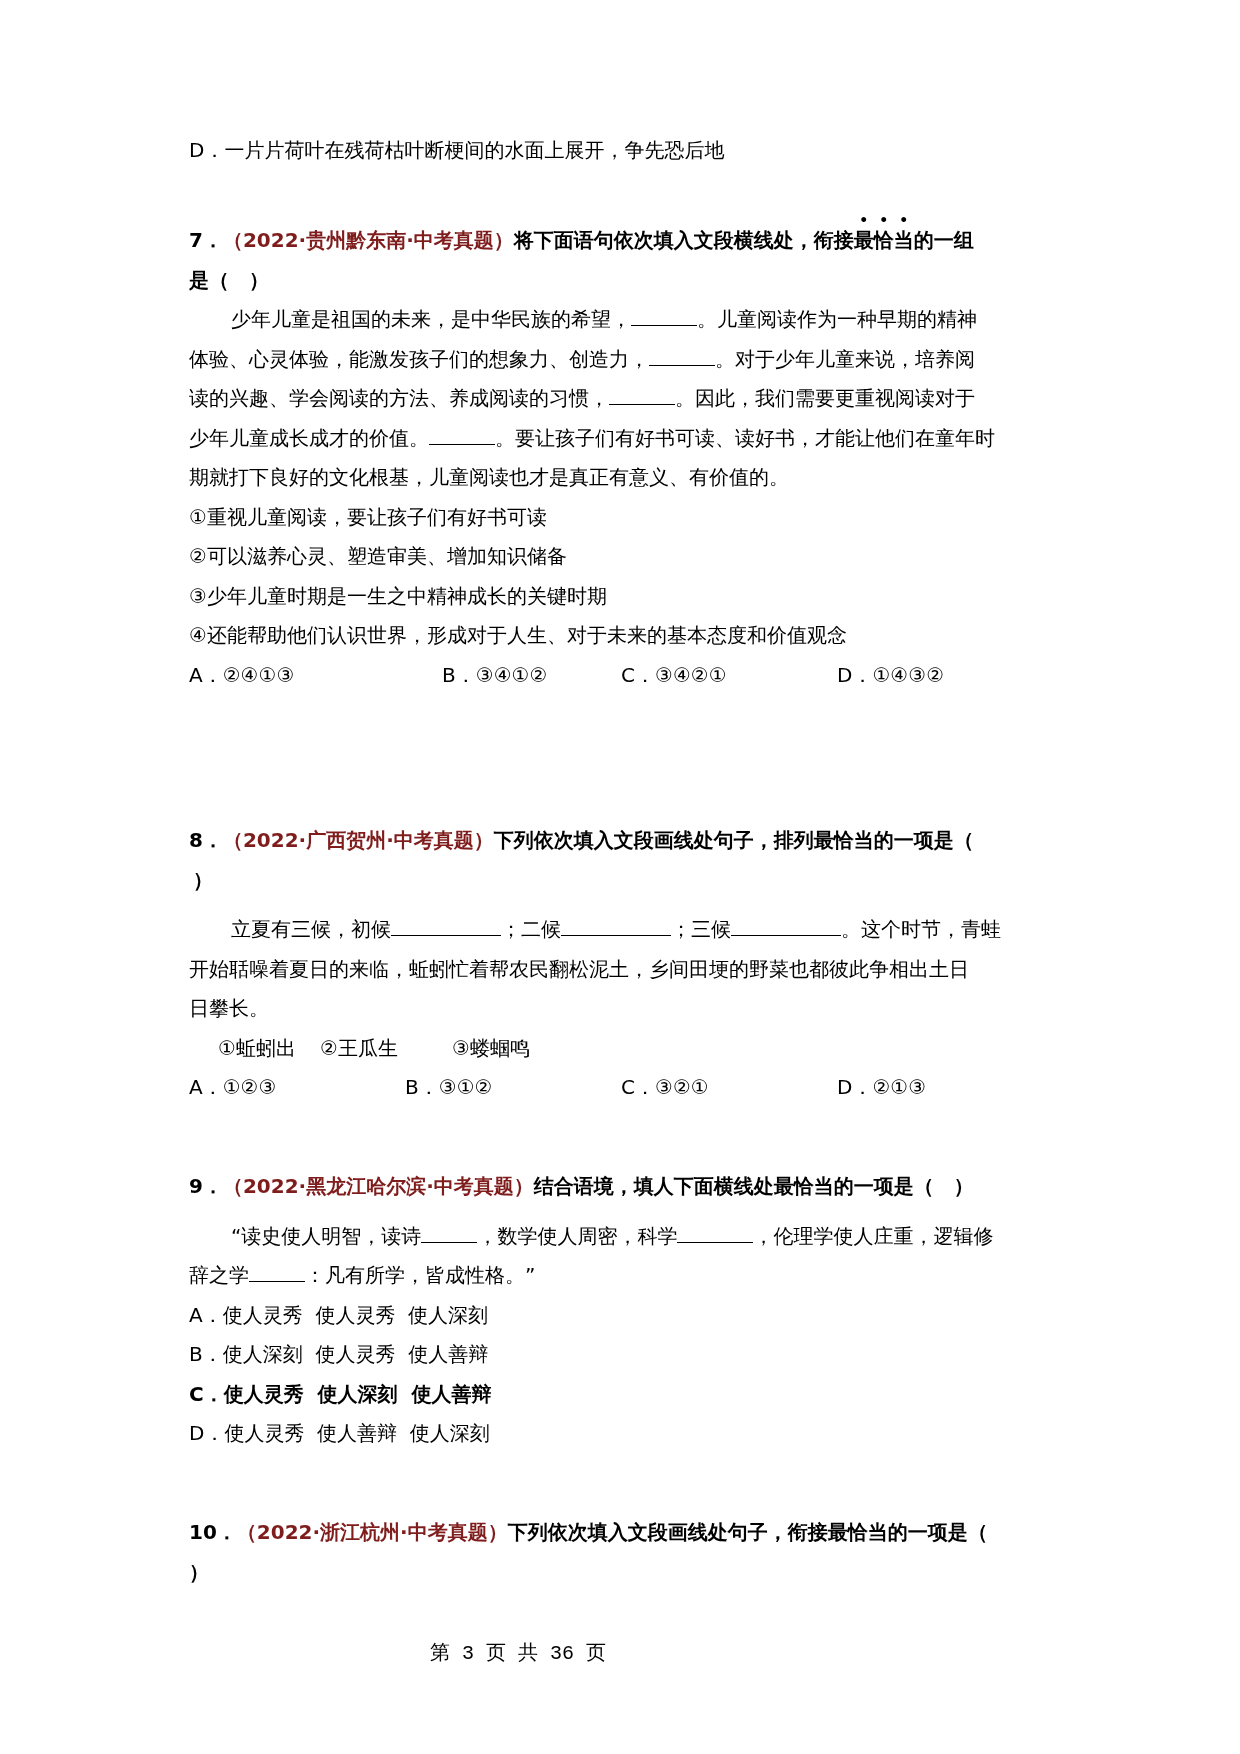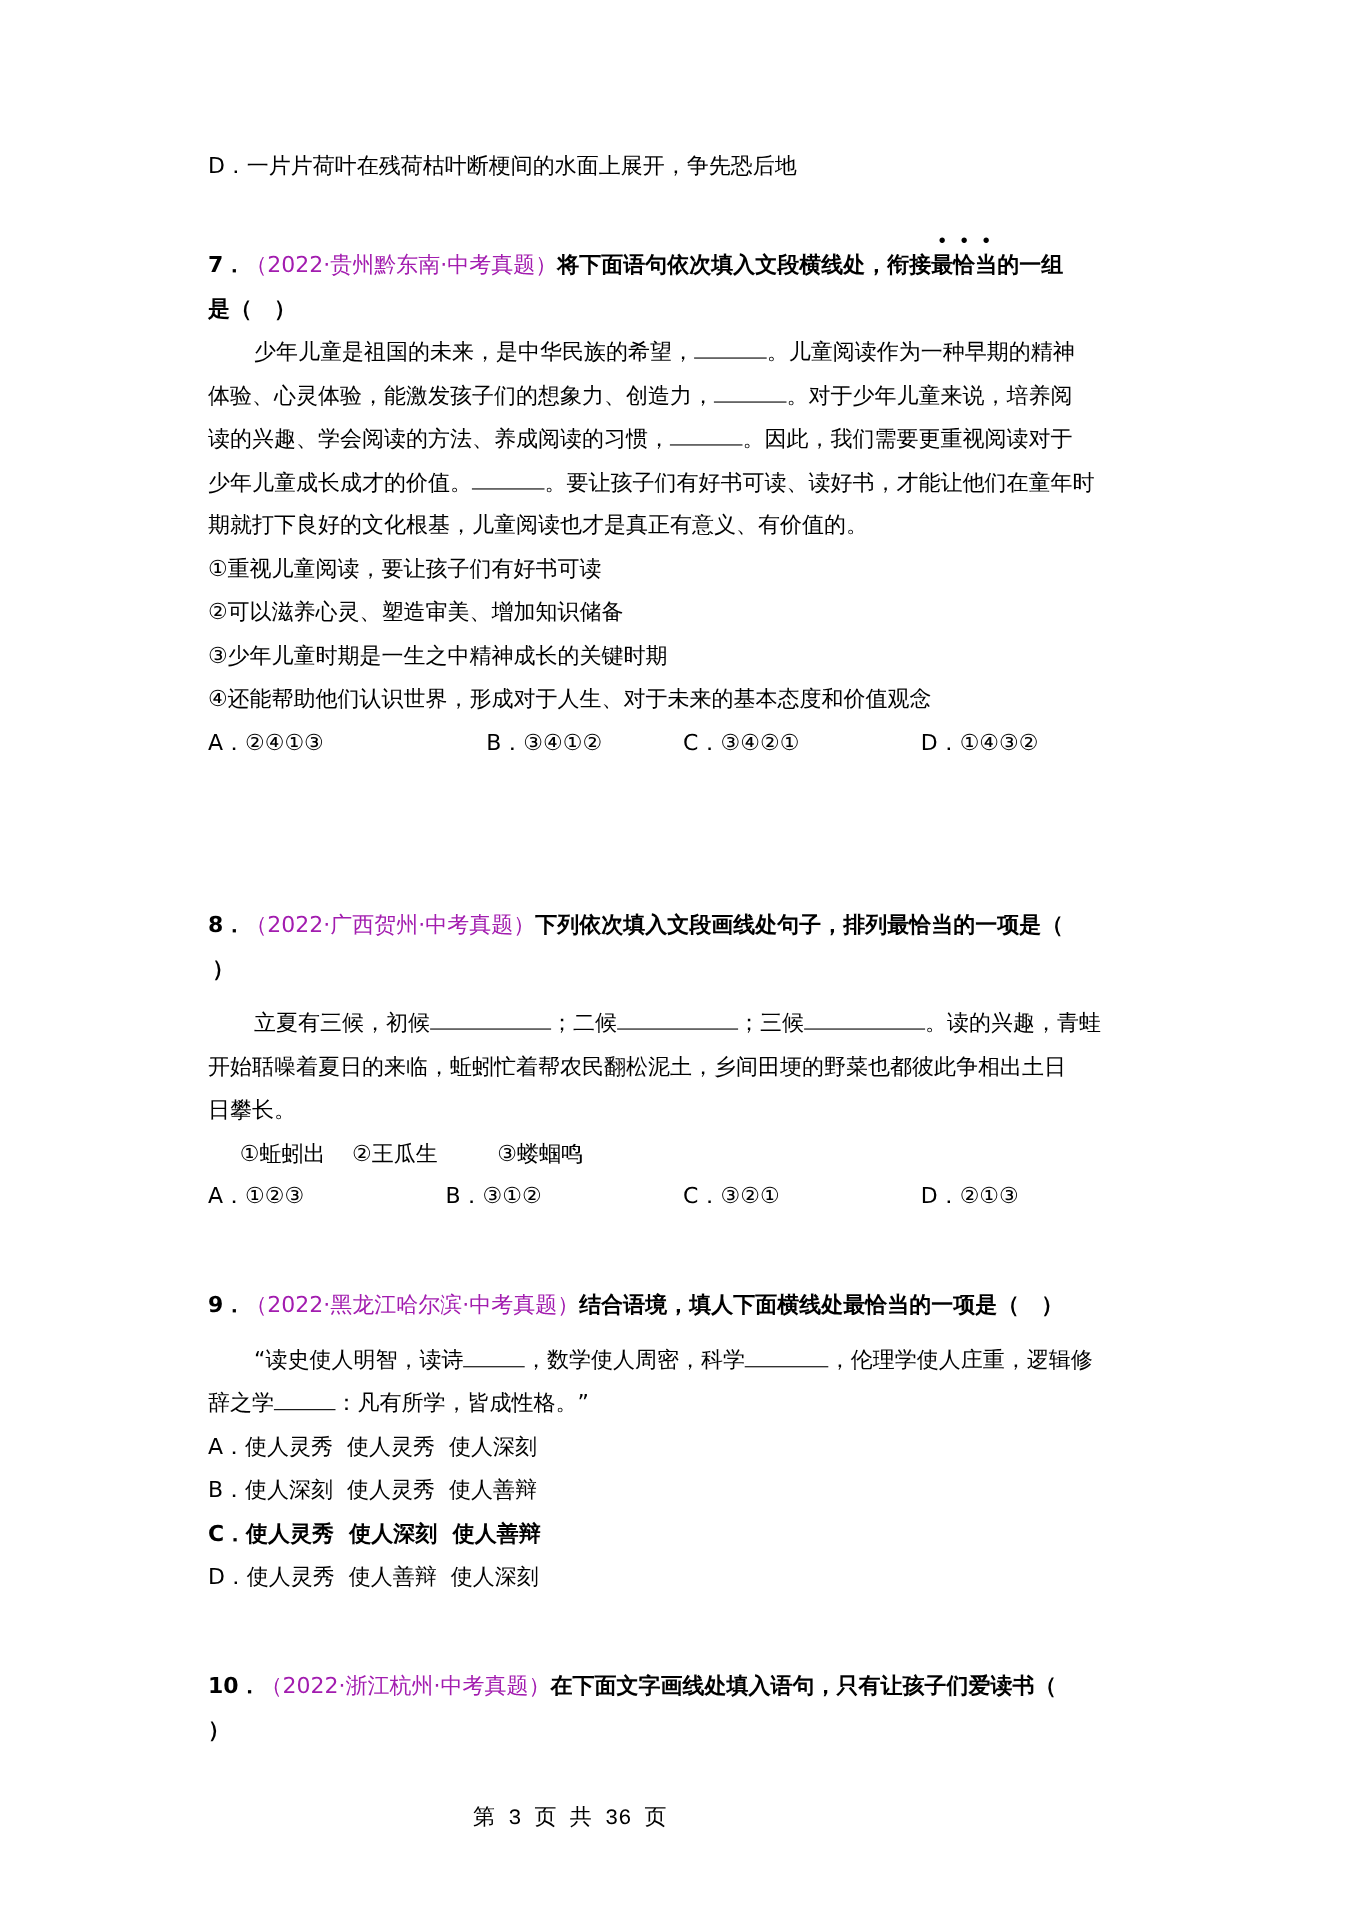--- a/index.html
+++ b/index.html
@@ -17,21 +17,21 @@
     }
     .line {
       position: absolute;
       left: 189px;
       font-size: 20px;
       line-height: 28px;
       white-space: nowrap;
     }
     .indent { left: 231px; }
     .bold { font-weight: bold; }
-    .red { color: #a21caf; font-weight: normal; }
+    .red { color: #7f1d1d; font-weight: bold; }
     .emph { position: relative; }
     .emph .dot {
       position: absolute;
       top: -13px;
       left: 50%;
       transform: translateX(-50%);
       font-size: 14px;
       line-height: 10px;
       font-weight: bold;
     }
@@ -91,21 +91,21 @@
 <div class="opt" style="left:405px; top:661px;margin-left:37px;">B．③④①②</div>
 <div class="opt" style="left:621px; top:661px;">C．③④②①</div>
 <div class="opt" style="left:837px; top:661px;">D．①④③②</div>
 
 <div class="line bold" style="top:826px;">
   <span>8．</span><span class="red">（2022·广西贺州·中考真题）</span><span>下列依次填入文段画线处句子，排列最恰当的一项是（</span>
 </div>
 <div class="line bold" style="top:866px; left:193px;">）</div>
 
 <div class="line indent" style="top:915px;">
-  <span>立夏有三候，初候</span><span class="blank" style="width:110px;"></span><span>；二候</span><span class="blank" style="width:110px;"></span><span>；三候</span><span class="blank" style="width:110px;"></span><span>。读的兴趣，青蛙</span>
+  <span>立夏有三候，初候</span><span class="blank" style="width:110px;"></span><span>；二候</span><span class="blank" style="width:110px;"></span><span>；三候</span><span class="blank" style="width:110px;"></span><span>。这个时节，青蛙</span>
 </div>
 <div class="line" style="top:955px;">开始聒噪着夏日的来临，蚯蚓忙着帮农民翻松泥土，乡间田埂的野菜也都彼此争相出土日</div>
 <div class="line" style="top:994px;">日攀长。</div>
 
 <div class="opt" style="left:189px; top:1034px;margin-left:29px;">①蚯蚓出</div>
 <div class="opt" style="left:320px; top:1034px;">②王瓜生</div>
 <div class="opt" style="left:452px; top:1034px;">③蝼蝈鸣</div>
 
 <div class="opt" style="left:189px; top:1073px;">A．①②③</div>
 <div class="opt" style="left:405px; top:1073px;">B．③①②</div>
@@ -122,17 +122,17 @@
 <div class="line" style="top:1261px;">
   <span>辞之学</span><span class="blank" style="width:56px;"></span><span>：凡有所学，皆成性格。”</span>
 </div>
 
 <div class="line" style="top:1301px; white-space:pre;">A．使人灵秀  使人灵秀  使人深刻</div>
 <div class="line" style="top:1340px; white-space:pre;">B．使人深刻  使人灵秀  使人善辩</div>
 <div class="line" style="top:1380px; white-space:pre;font-weight:bold;">C．使人灵秀  使人深刻  使人善辩</div>
 <div class="line" style="top:1419px; white-space:pre;">D．使人灵秀  使人善辩  使人深刻</div>
 
 <div class="line bold" style="top:1518px;">
-  <span>10．</span><span class="red">（2022·浙江杭州·中考真题）</span><span>在下面文字画线处填入语句，只有让孩子们爱读书（</span>
+  <span>10．</span><span class="red">（2022·浙江杭州·中考真题）</span><span>下列依次填入文段画线处句子，衔接最恰当的一项是（</span>
 </div>
 <div class="line bold" style="top:1558px;">）</div>
 
 <div class="footer">第 3 页 共 36 页</div>
 
 </body></html>

